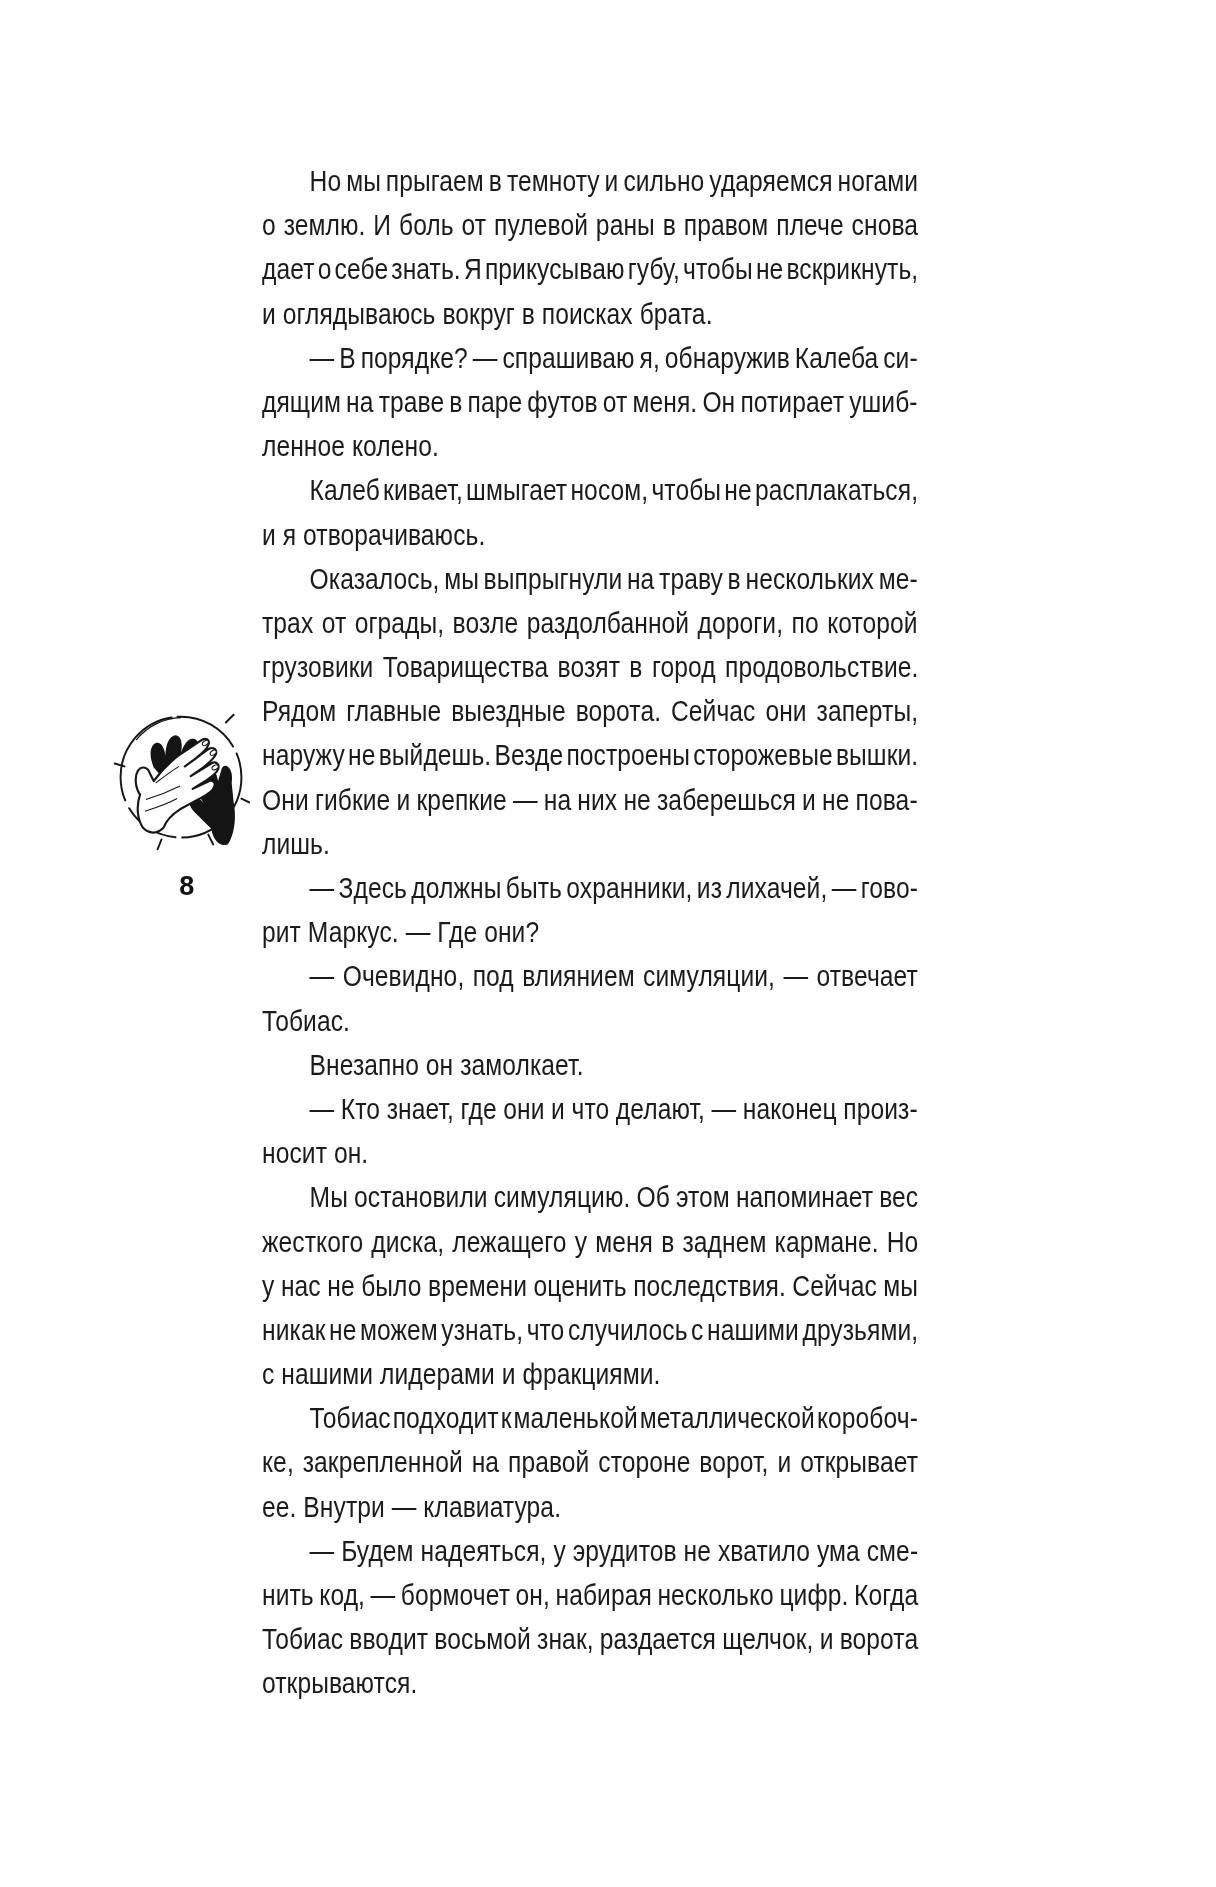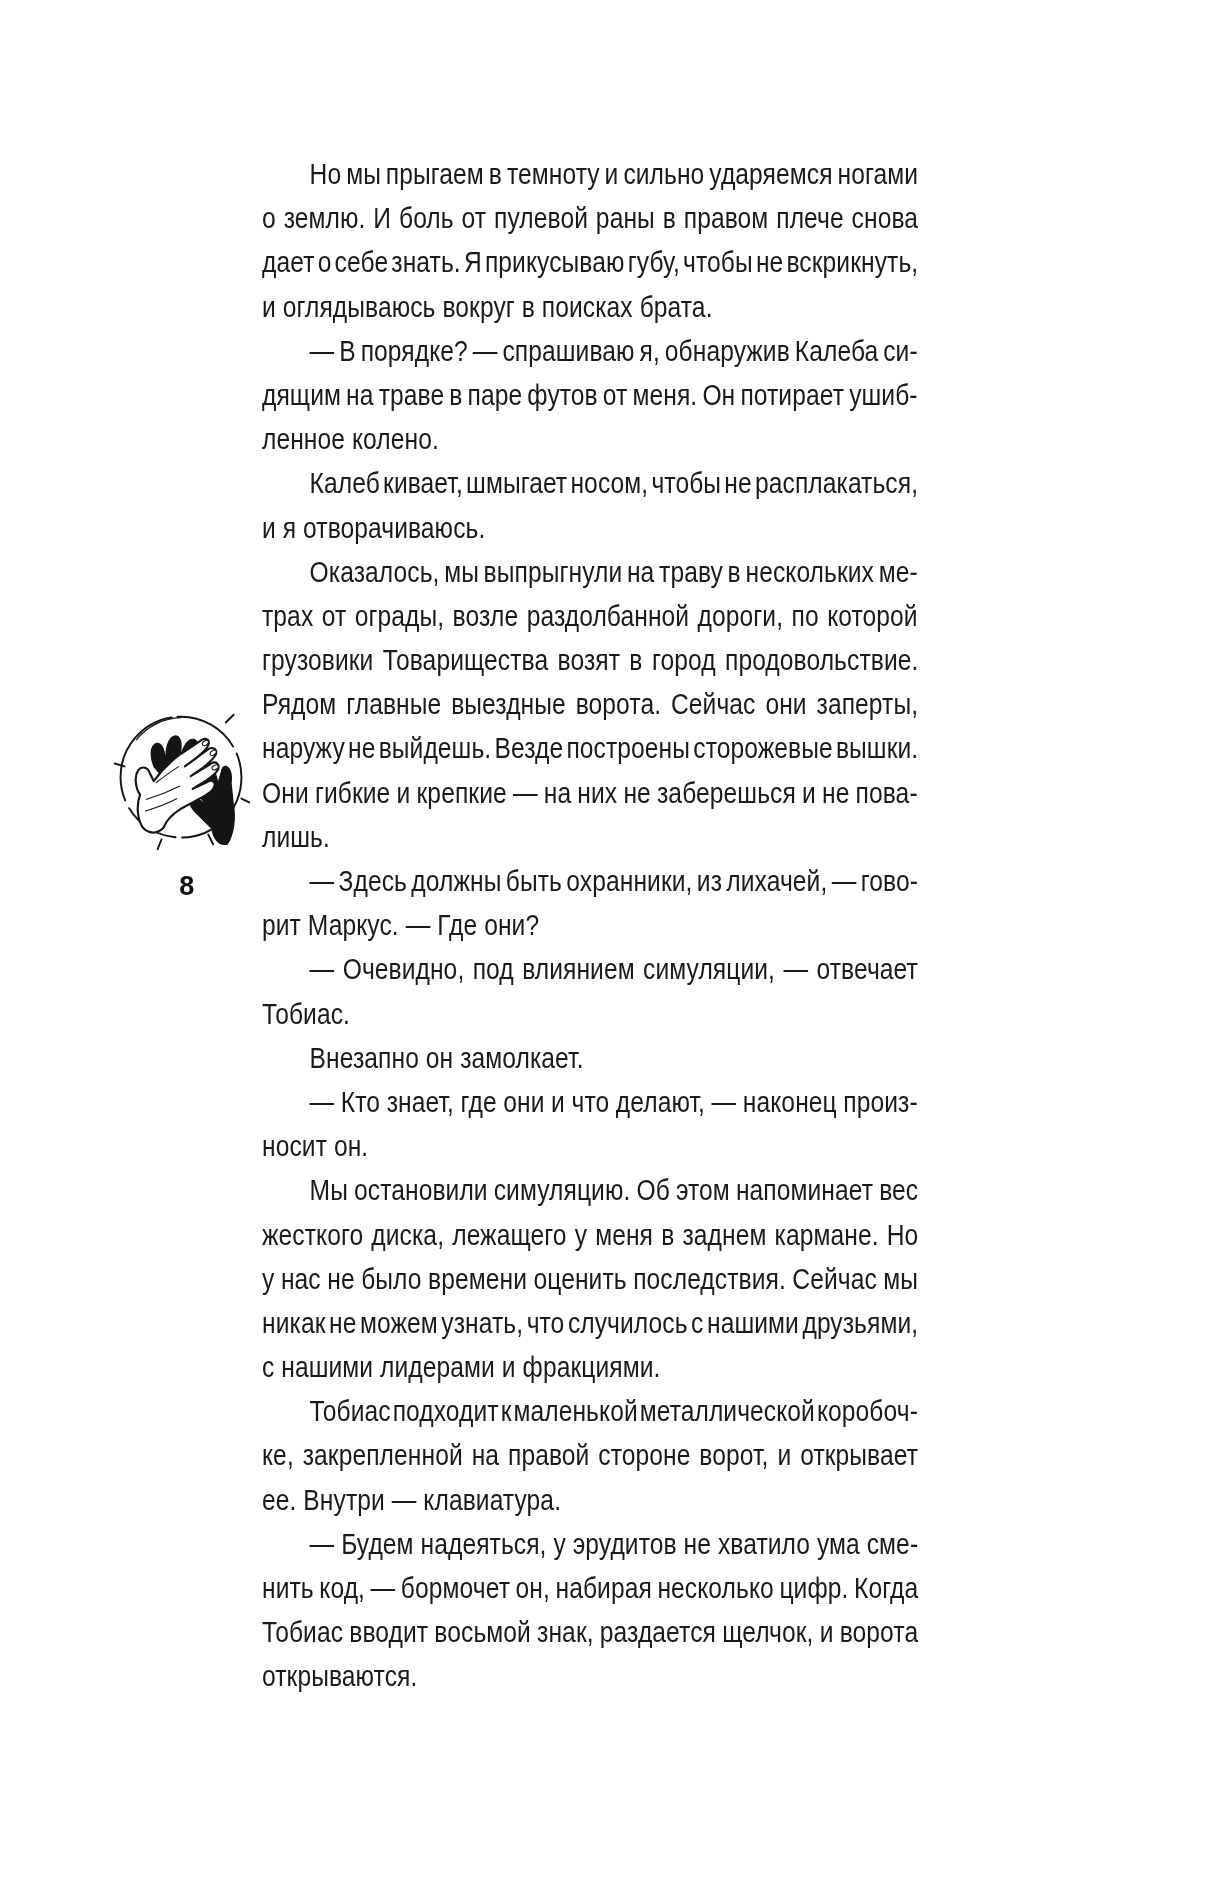--- a/index.html
+++ b/index.html
@@ -30,21 +30,21 @@
     width: 70px;
     text-align: center;
     font-size: 27px;
     font-weight: 700;
     color: #111111;
     letter-spacing: 0.5px;
   }
   
   .text-column {
     position: absolute;
-    left: 262px; top: 152px;
+    left: 262px; top: 159px;
     width: 656px;
   }
   .text-scale {
     width: 800px;
     transform: scaleX(0.82);
     transform-origin: 0 0;
   }
   .paragraph { margin: 0; }
   .line {
     font-size: 30px;

